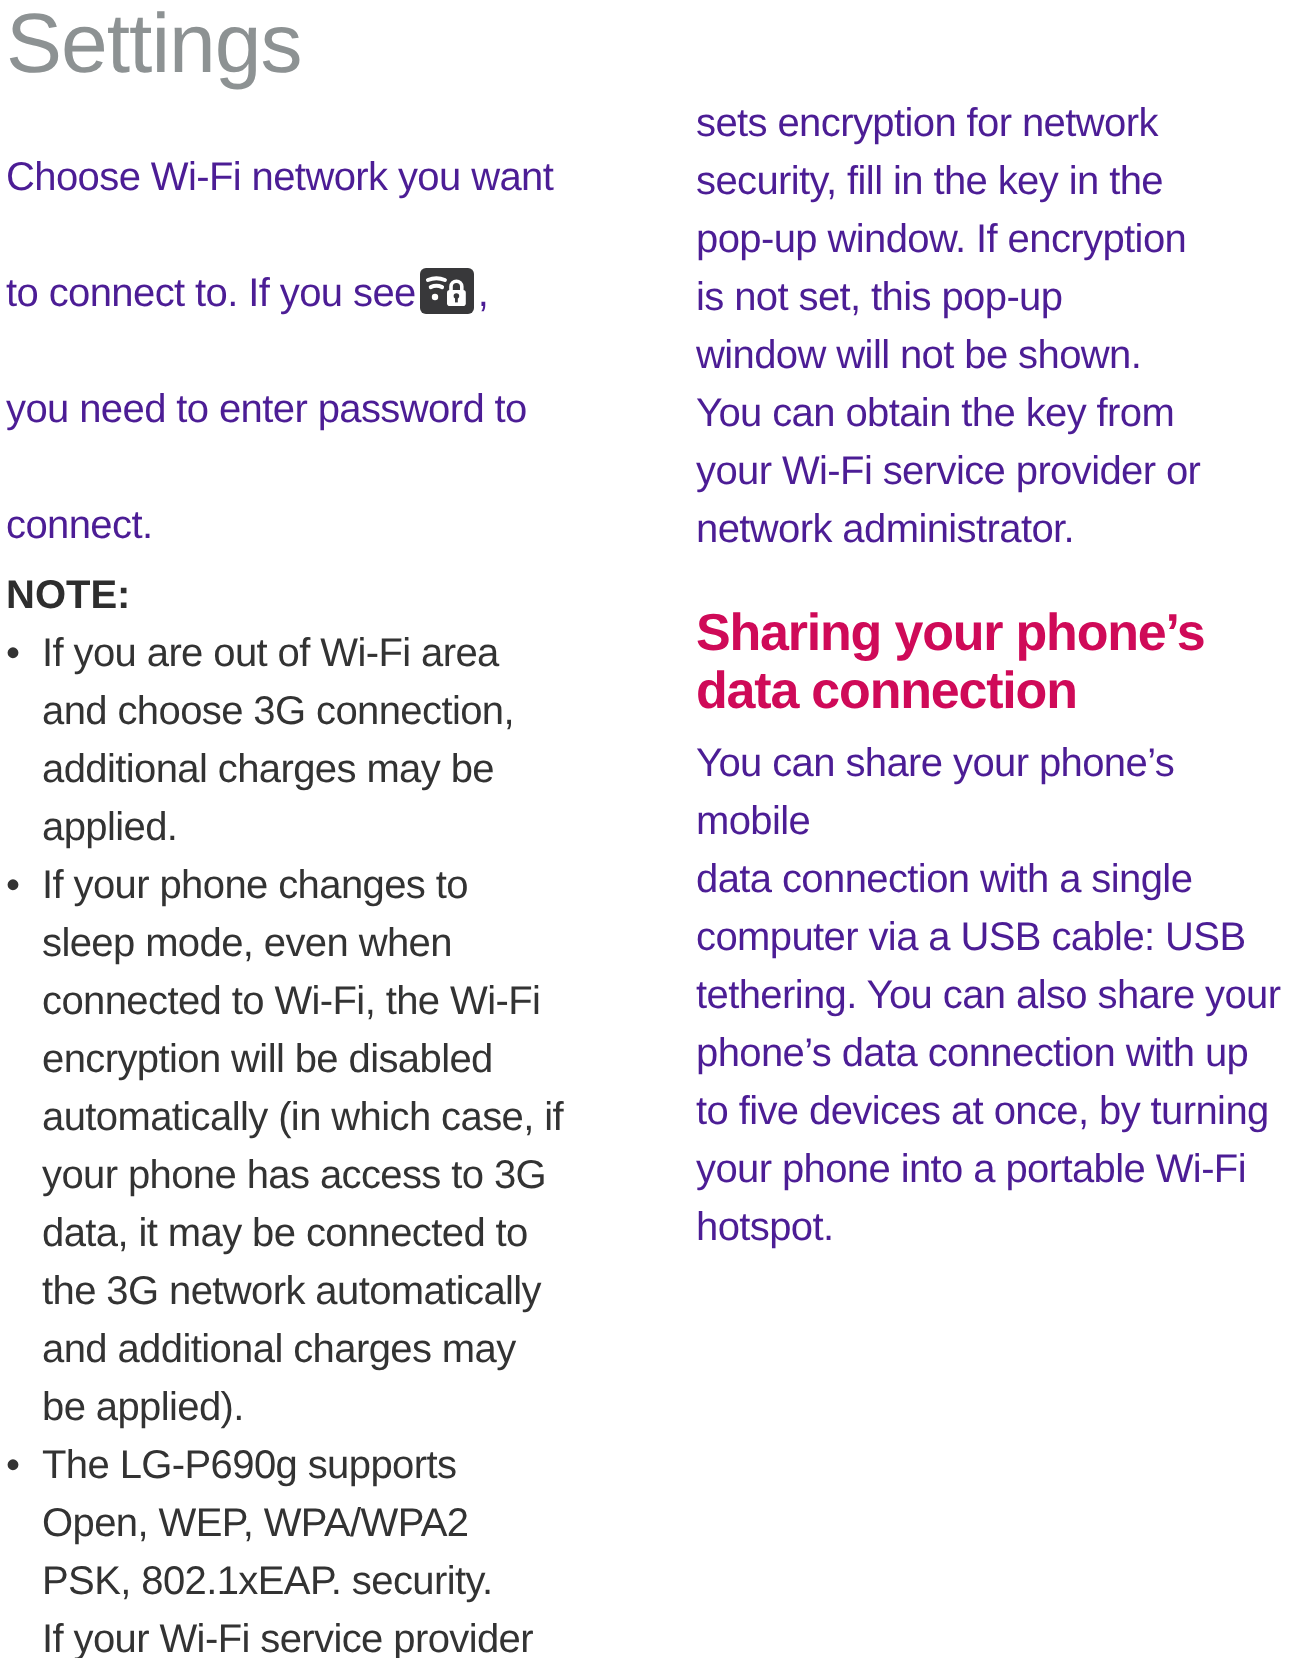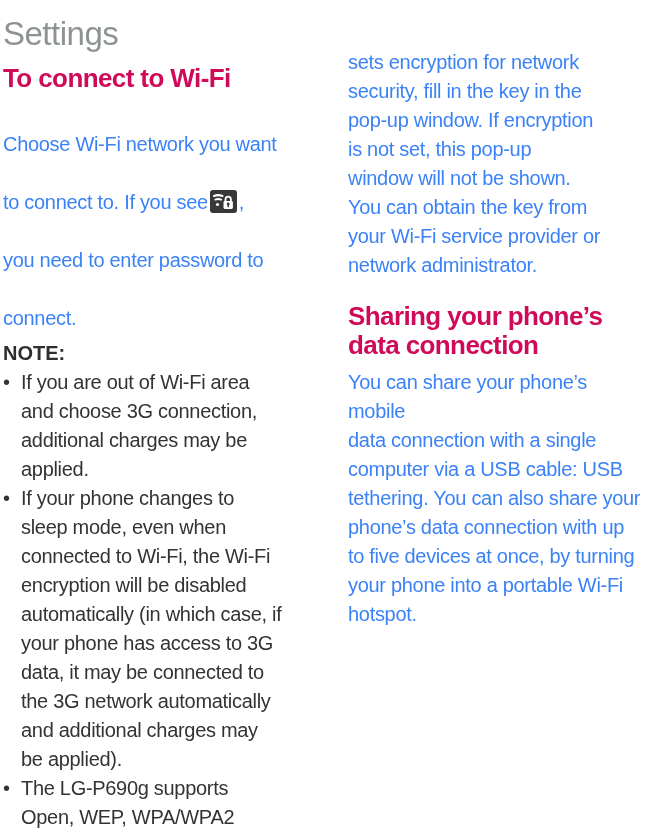--- a/index.html
+++ b/index.html
@@ -13,43 +13,43 @@
   .page {
     box-sizing: border-box;
     width: 650px; height: 829px;
     padding: 4px 4px 0 3px;
     display: flex;
   }
   .col-left  { width: 316px; margin-right: 29px; flex: none; }
   .col-right { width: 298px; padding-top: 44px; flex: none; }
 
   .doc-title {
-    font-size: 33px;
+    font-size: 42px;
     line-height: 36px;
     font-weight: normal;
     letter-spacing: -0.5px;
     color: #8d9293;
-    margin: 12px 0 6px 0;
+    margin: 0 0 6px 0;
   }
   .section-heading {
     font-size: 26px;
     line-height: 29px;
     font-weight: bold;
     letter-spacing: -0.6px;
     color: #cf0a58;
     margin: 12px 0 8px 0;
     white-space: pre-line;
   }
   .col-right .section-heading { margin-top: 22px; margin-bottom: 8px; }
 
   .body-text {
     font-size: 20px;
     line-height: 29px;
     letter-spacing: -0.3px;
-    color: #3b82f6;
+    color: #4c1d95;
     margin: 0;
     white-space: pre-line;
   }
   .note-label {
     font-size: 20px;
     line-height: 29px;
     font-weight: bold;
     color: #2e2e2e;
     margin: 6px 0 0 0;
   }
@@ -73,21 +73,20 @@
 </style>
 </head>
 <body>
 
 <div class="page">
 
   <div class="col-left">
 
     <h1 class="doc-title">Settings</h1>
 
-    <h2 class="section-heading">To connect to Wi-Fi</h2>
 
     <p class="body-text">
       <span>Choose Wi-Fi network you want</span><br>
       <span>to connect to. If you see</span><span class="inline-icon"><svg width="27" height="23" viewBox="0 0 27 23" xmlns="http://www.w3.org/2000/svg">
             <rect x="0" y="0" width="27" height="23" rx="3" fill="#38383a"></rect>
             <circle cx="7.5" cy="14.5" r="1.6" fill="#ffffff"></circle>
             <path d="M9.5 9.5 A7 7 0 0 1 13.5 13.5" stroke="#ffffff" stroke-width="2" fill="none" stroke-linecap="round" transform="rotate(-45 7.5 14.5)"></path>
             <path d="M11 6 A11 11 0 0 1 17 12" stroke="#ffffff" stroke-width="2" fill="none" stroke-linecap="round" transform="rotate(-45 7.5 14.5)"></path>
             <path d="M15.5 11.5 v-2.2 a2.7 2.7 0 0 1 5.4 0 v2.2" stroke="#ffffff" stroke-width="1.8" fill="none"></path>
             <rect x="13.5" y="11" width="9.4" height="8" rx="1.4" fill="#ffffff"></rect>

